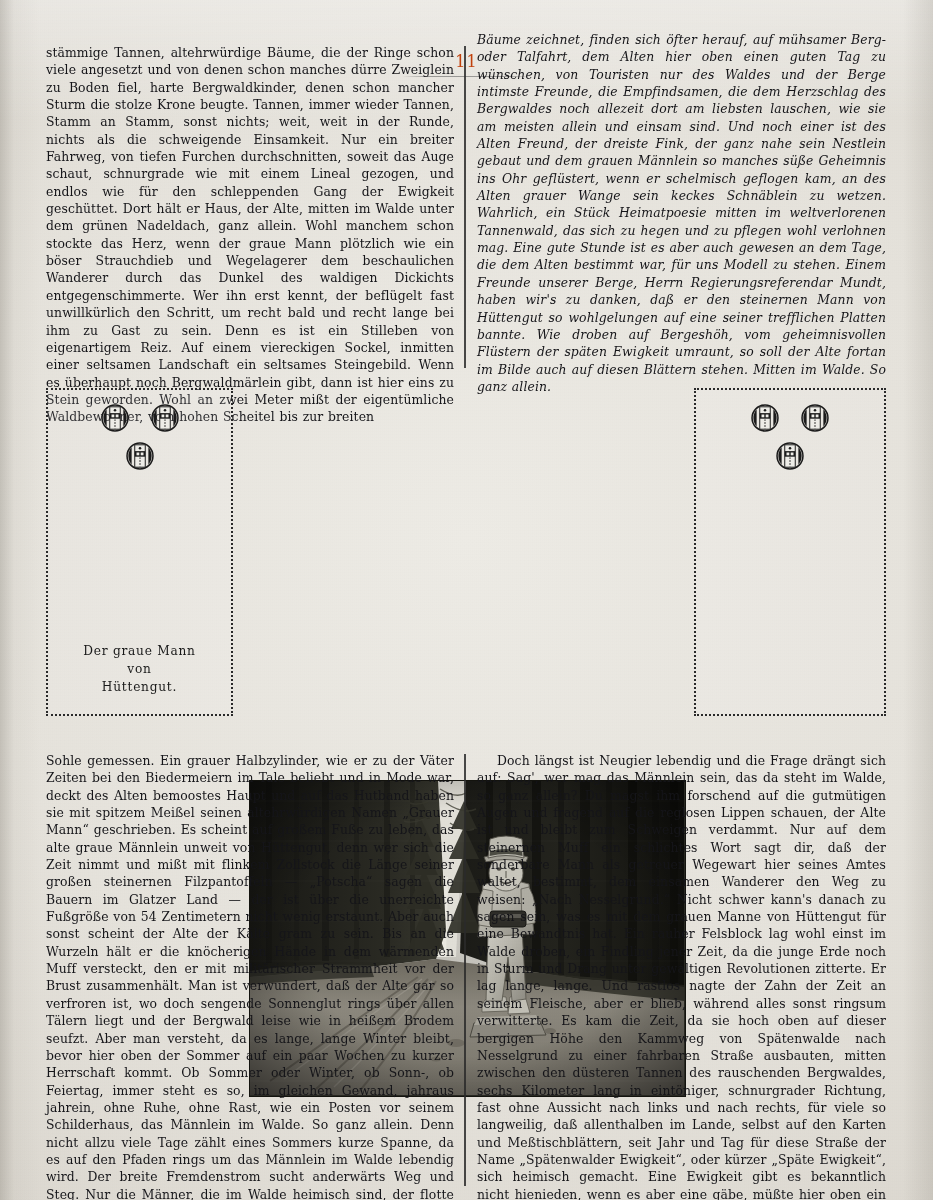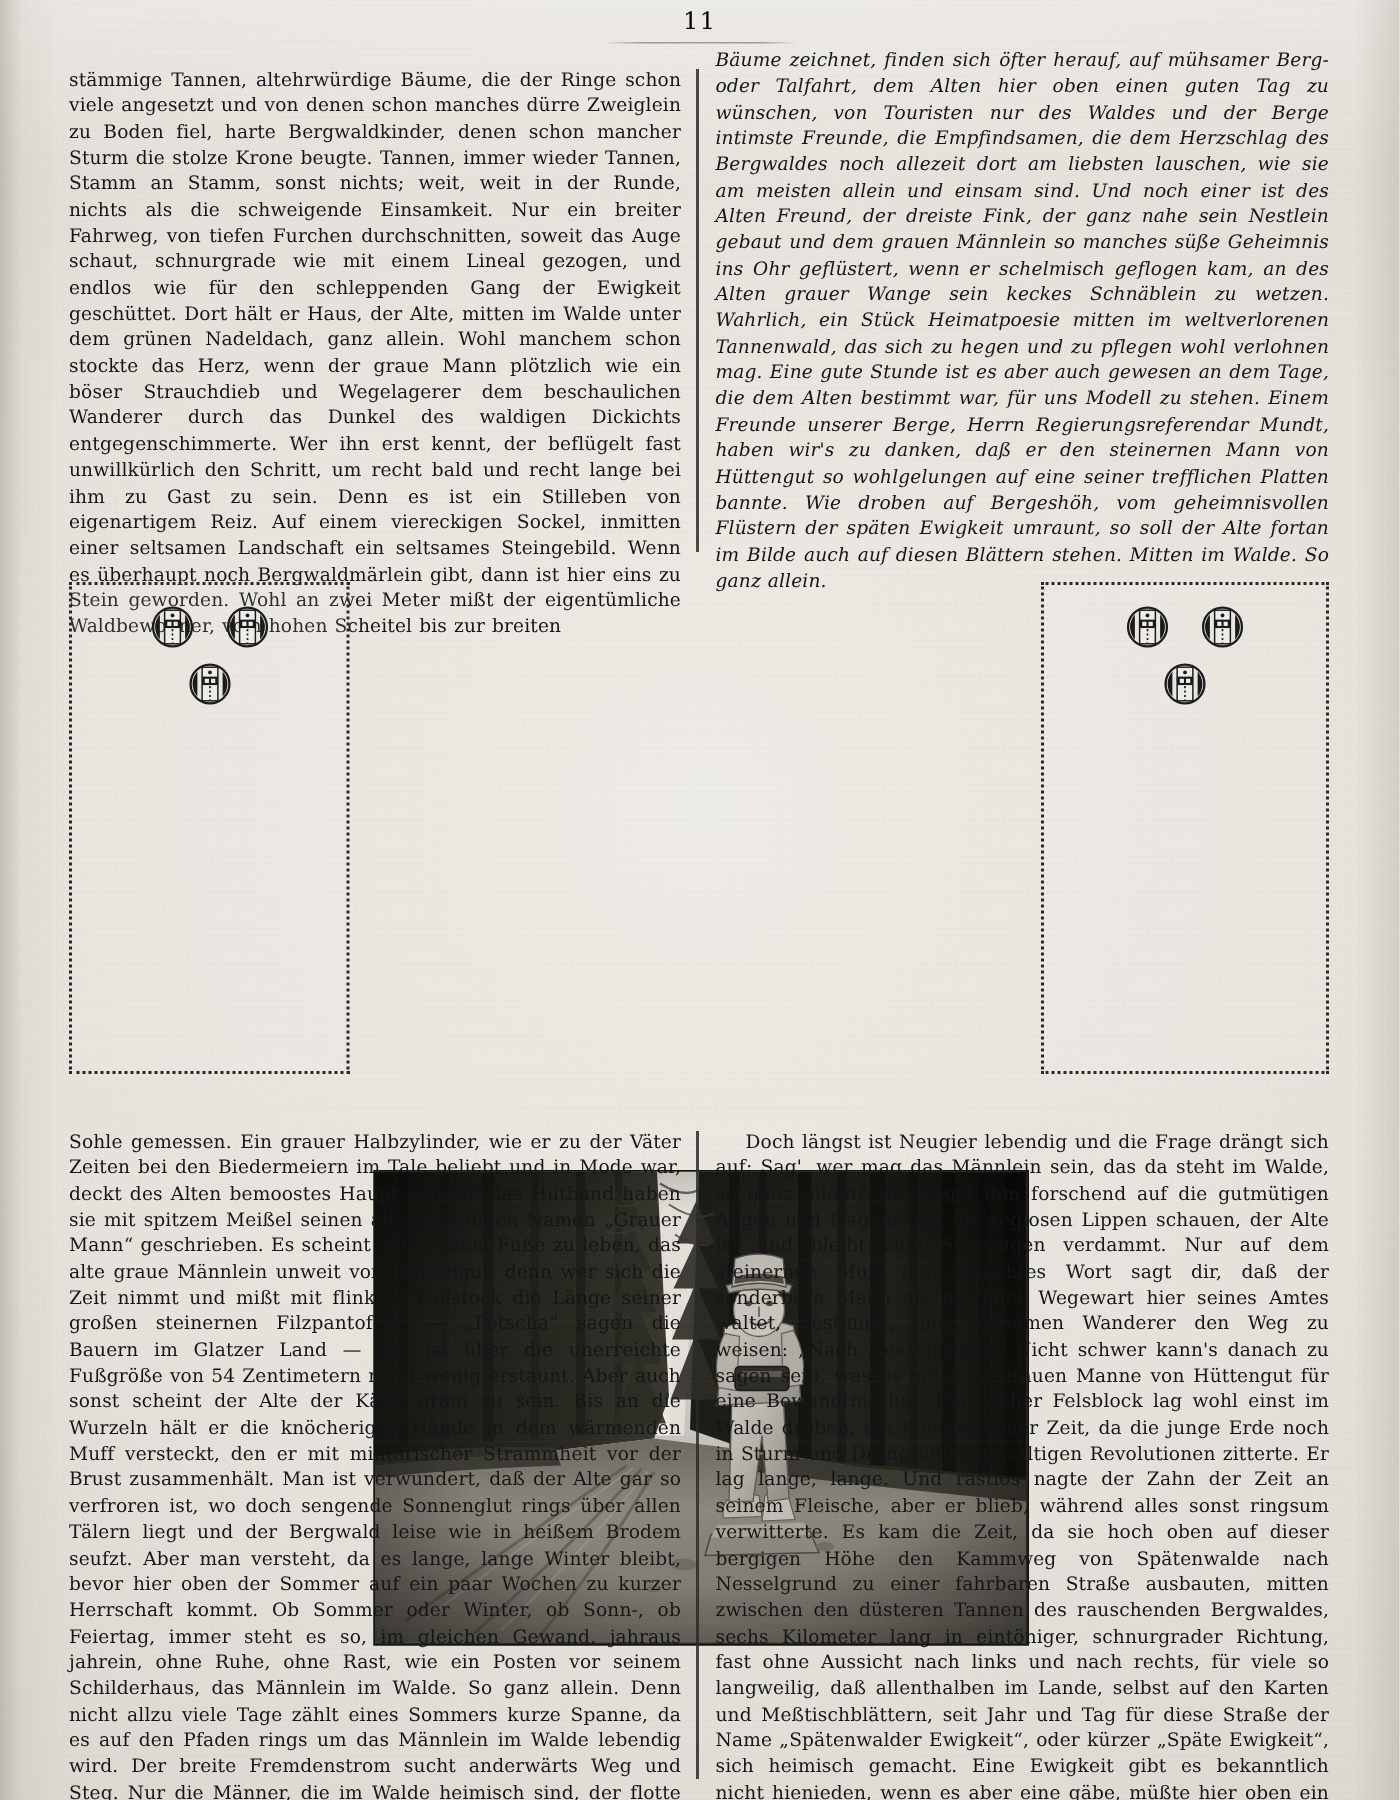--- a/index.html
+++ b/index.html
@@ -27,22 +27,22 @@
       repeating-linear-gradient(0deg, rgba(0,0,0,.035) 0px, rgba(0,0,0,0) 1px, rgba(0,0,0,.02) 2px, rgba(0,0,0,0) 3px),
       repeating-linear-gradient(90deg, rgba(0,0,0,.03) 0px, rgba(0,0,0,0) 1px, rgba(0,0,0,.015) 2px, rgba(0,0,0,0) 4px);
   }
 
   .content { position:absolute; left:0; top:0; width:933px; height:1200px; }
 
   
   .header { position:absolute; left:0; top:4px; width:933px; text-align:center; }
   .folio {
     font-family:"DejaVu Serif", serif;
-    font-size:16px; color:#000000; letter-spacing:1px;
-    display:inline-block; padding-bottom:2px;
+    font-size:16px; color:#c2410c; letter-spacing:1px;
+    display:inline-block; padding-bottom:2px;margin-top:48px;
   }
   .folio-rule {
     width:130px; height:1px; margin:3px auto 0;
     background:linear-gradient(90deg, rgba(90,90,90,0), rgba(90,90,90,.55) 20%, rgba(90,90,90,.55) 80%, rgba(90,90,90,0));
   }
 
   
   .frak {
     font-family:"DejaVu Serif", serif;
     font-size:12.4px;
@@ -170,20 +170,25 @@
             <path d="M32 8 A18 18 0 0 1 32 32 Z" fill="#1c1c1c"></path>
             <rect x="12.5" y="4" width="15" height="32" fill="#efeee9" stroke="#1c1c1c" stroke-width="1.4"></rect>
             <rect x="12.5" y="13" width="15" height="8" fill="#1c1c1c"></rect>
             <rect x="15" y="15" width="4" height="4" fill="#efeee9"></rect>
             <rect x="21" y="15" width="4" height="4" fill="#efeee9"></rect>
             <circle cx="20" cy="9" r="1.8" fill="#1c1c1c"></circle>
             <line x1="20" y1="22" x2="20" y2="35" stroke="#1c1c1c" stroke-width="1.6" stroke-dasharray="2 2.2"></line>
           </svg>
         </div>
       </div>
+      <div class="capcaption">
+        <span class="l">Der graue Mann</span>
+        <span class="l">von</span>
+        <span class="l">Hüttengut.</span>
+      </div>
     </div>
 
     <div class="capbox right">
       <div class="ornaments">
         <div class="orn-row">
           <svg class="orn" viewBox="0 0 40 40">
             <circle cx="20" cy="20" r="18.5" fill="none" stroke="#1c1c1c" stroke-width="2.2"></circle>
             <path d="M8 8 A18 18 0 0 0 8 32 Z" fill="#1c1c1c"></path>
             <path d="M32 8 A18 18 0 0 1 32 32 Z" fill="#1c1c1c"></path>
             <rect x="12.5" y="4" width="15" height="32" fill="#efeee9" stroke="#1c1c1c" stroke-width="1.4"></rect>

